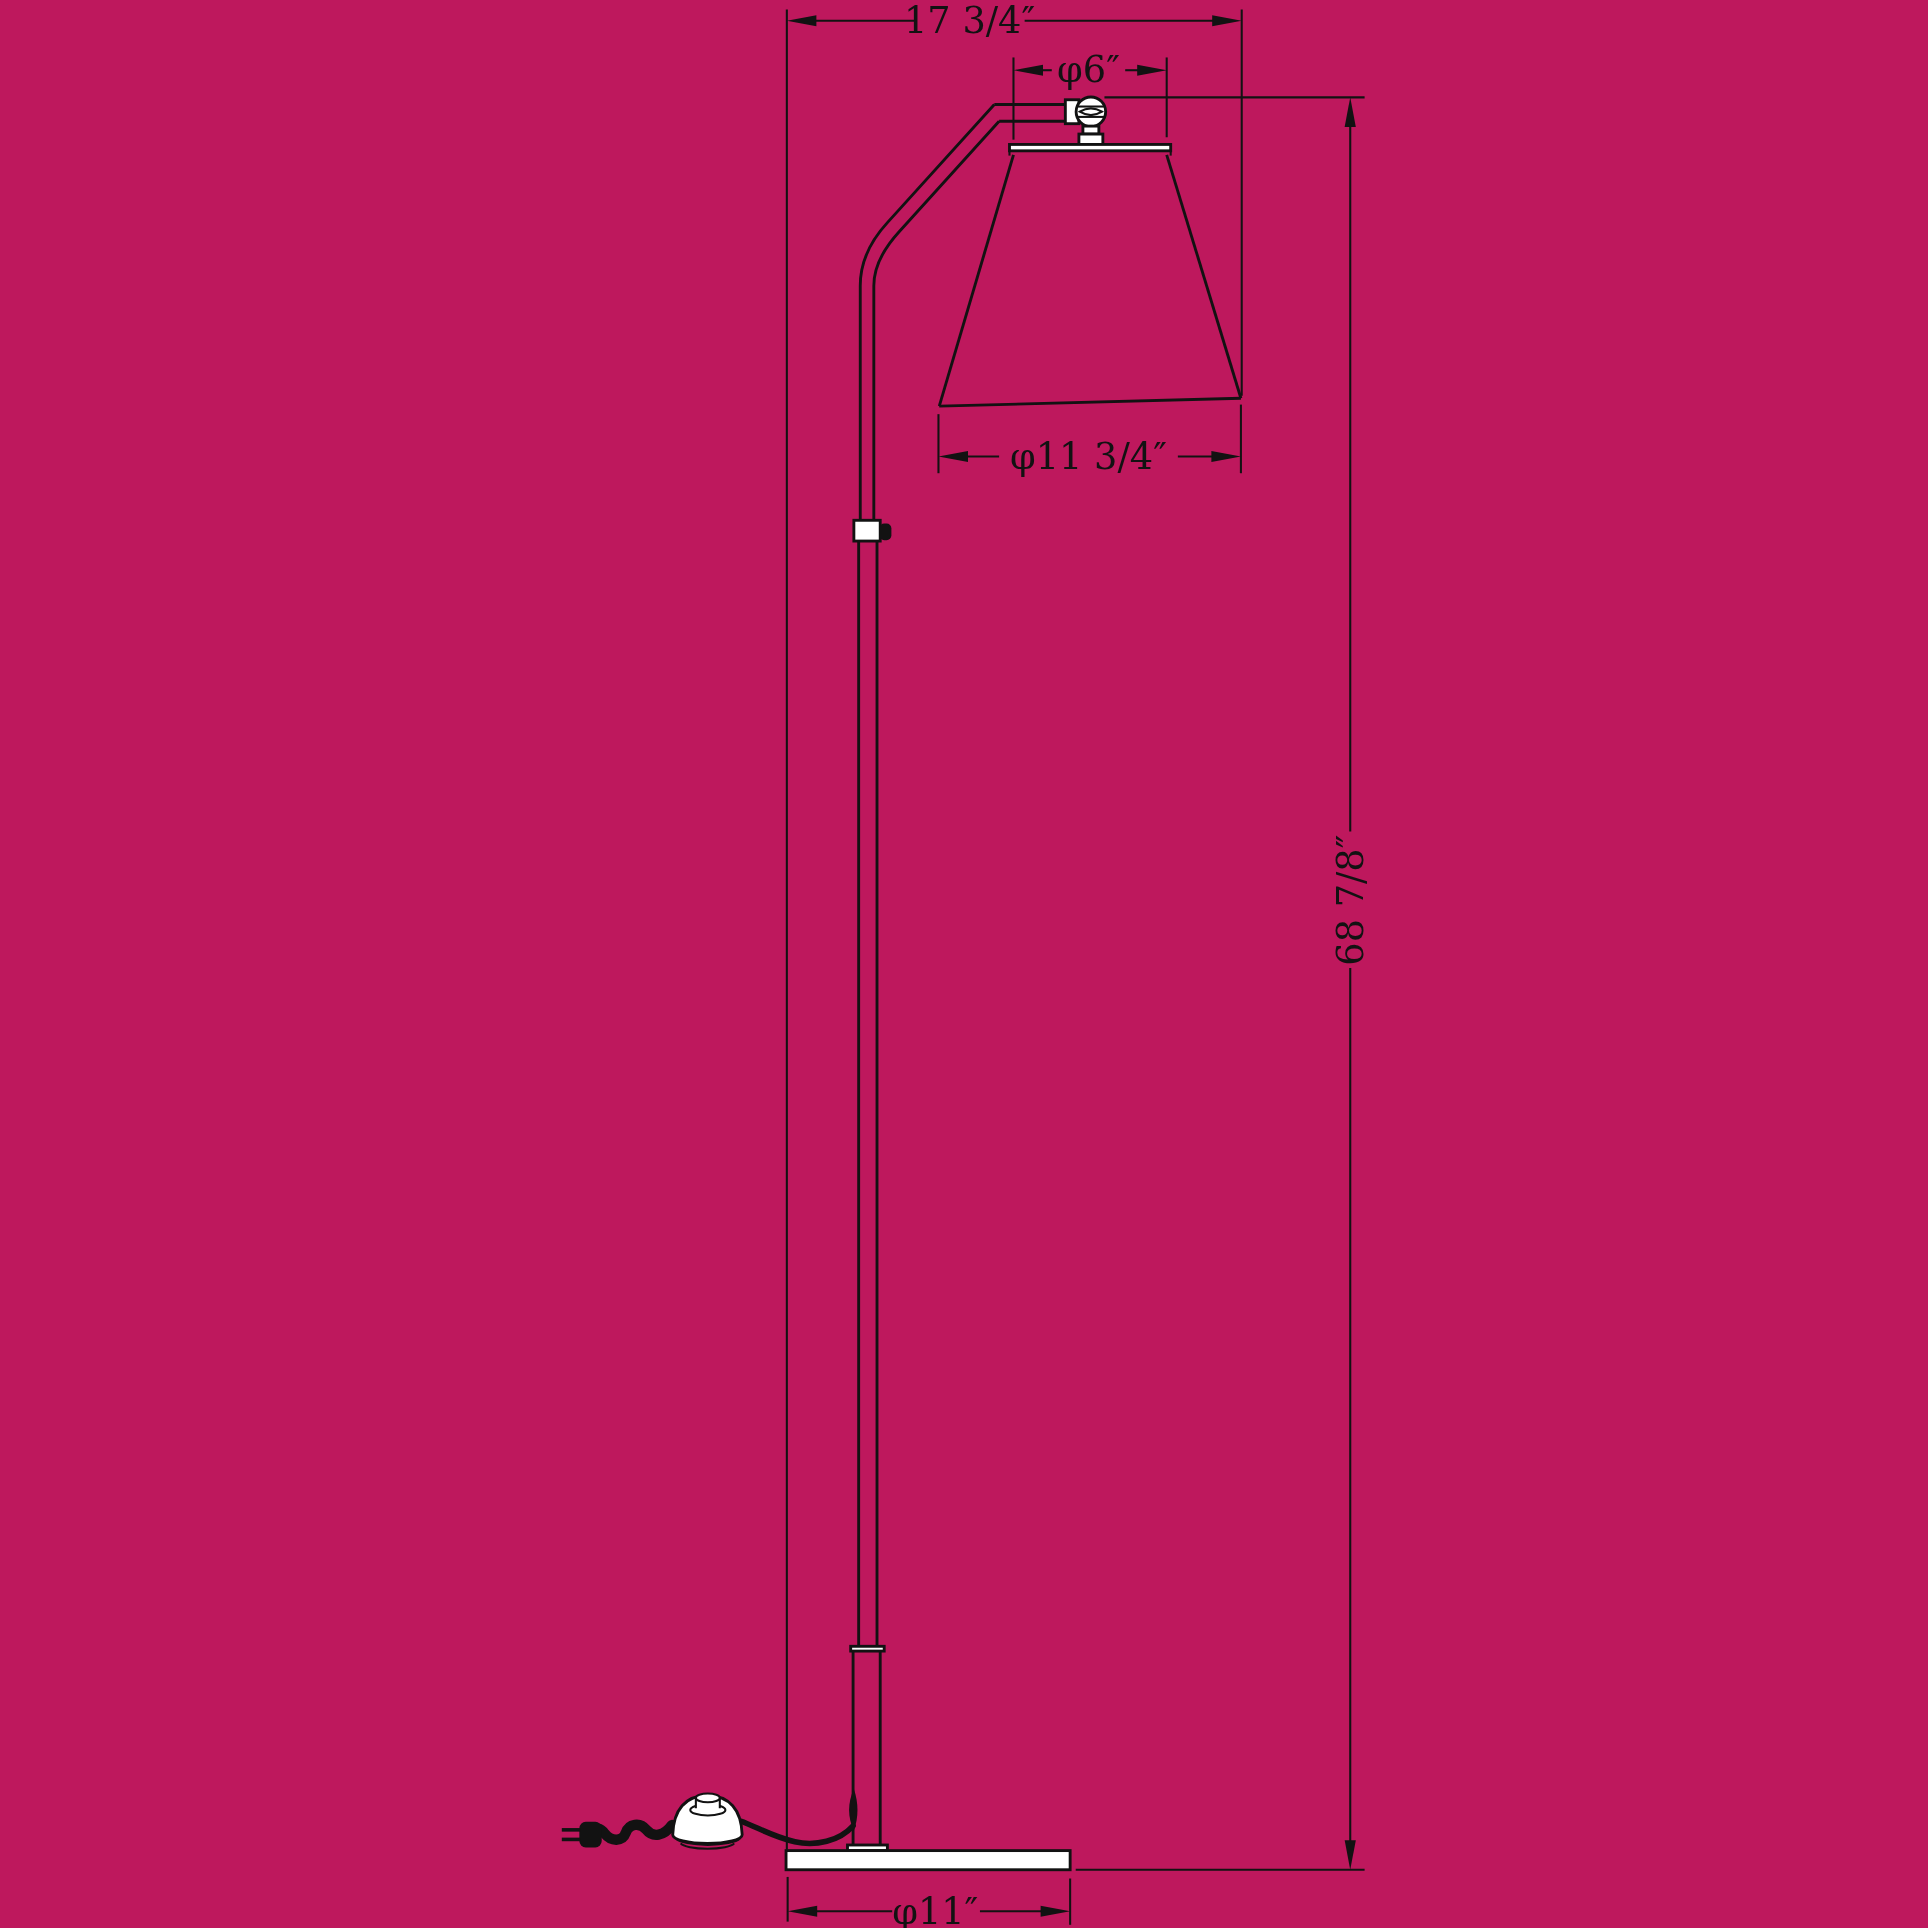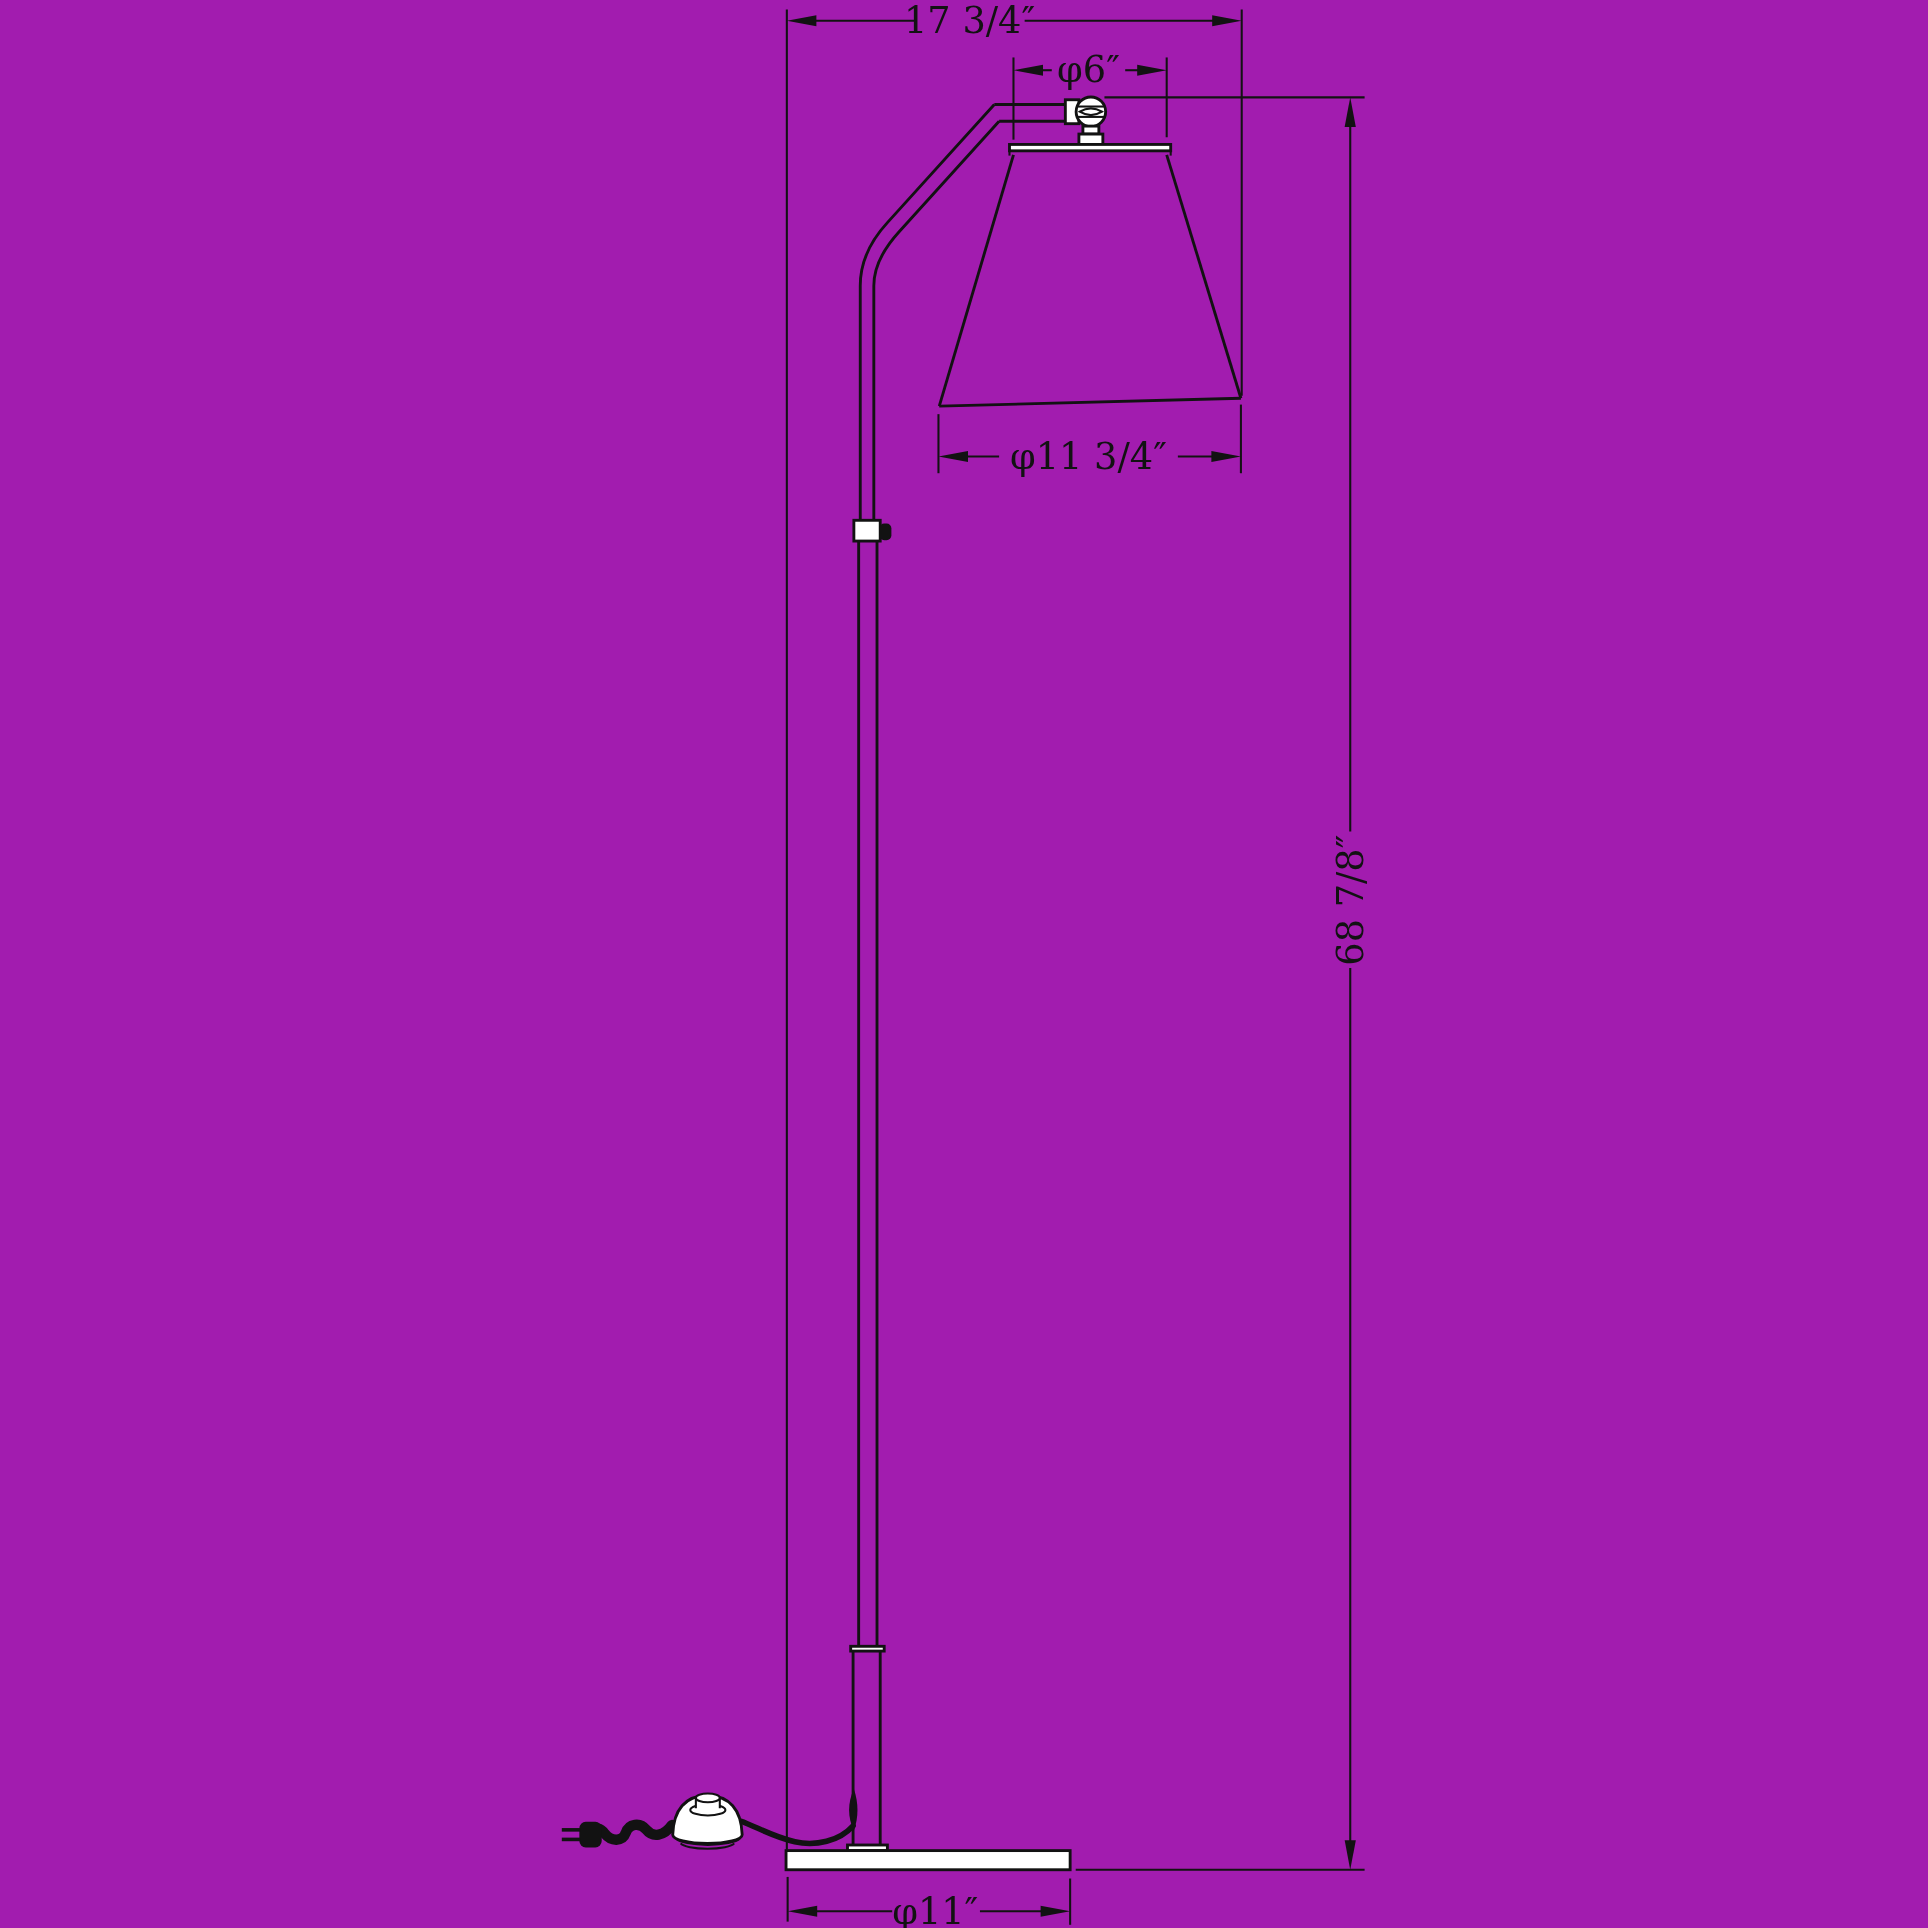--- a/index.html
+++ b/index.html
@@ -1,16 +1,16 @@
 <!DOCTYPE html>
 <html style="font-size:12.8px"><head>
 <meta charset="utf-8">
 <style>
   html,body{margin:0;padding:0;background:#ffffff;}
-  .stage{width:1928px;height:1928px;position:relative;background:#a21caf;}
+  .stage{width:1928px;height:1928px;position:relative;background:#be185d;}
   svg{display:block;}
   .obj  {stroke:#121212;stroke-width:3.6;fill:none;stroke-linecap:butt;stroke-linejoin:round;}
   .obj-thin{stroke:#121212;stroke-width:2.6;fill:none;}
   .dim  {stroke:#121212;stroke-width:2.6;fill:none;}
   .arrow{fill:#121212;stroke:none;}
   .solid{fill:#121212;stroke:none;}
   .whitefill{fill:#ffffff;stroke:#121212;stroke-width:3.6;}
   .cord {stroke:#121212;stroke-width:7;fill:none;stroke-linecap:round;}
   .knot {stroke:#121212;stroke-width:13;fill:none;stroke-linecap:round;}
   .dimtext{font-family:"DejaVu Serif","Liberation Serif",serif;font-size:46px;fill:#121212;}

